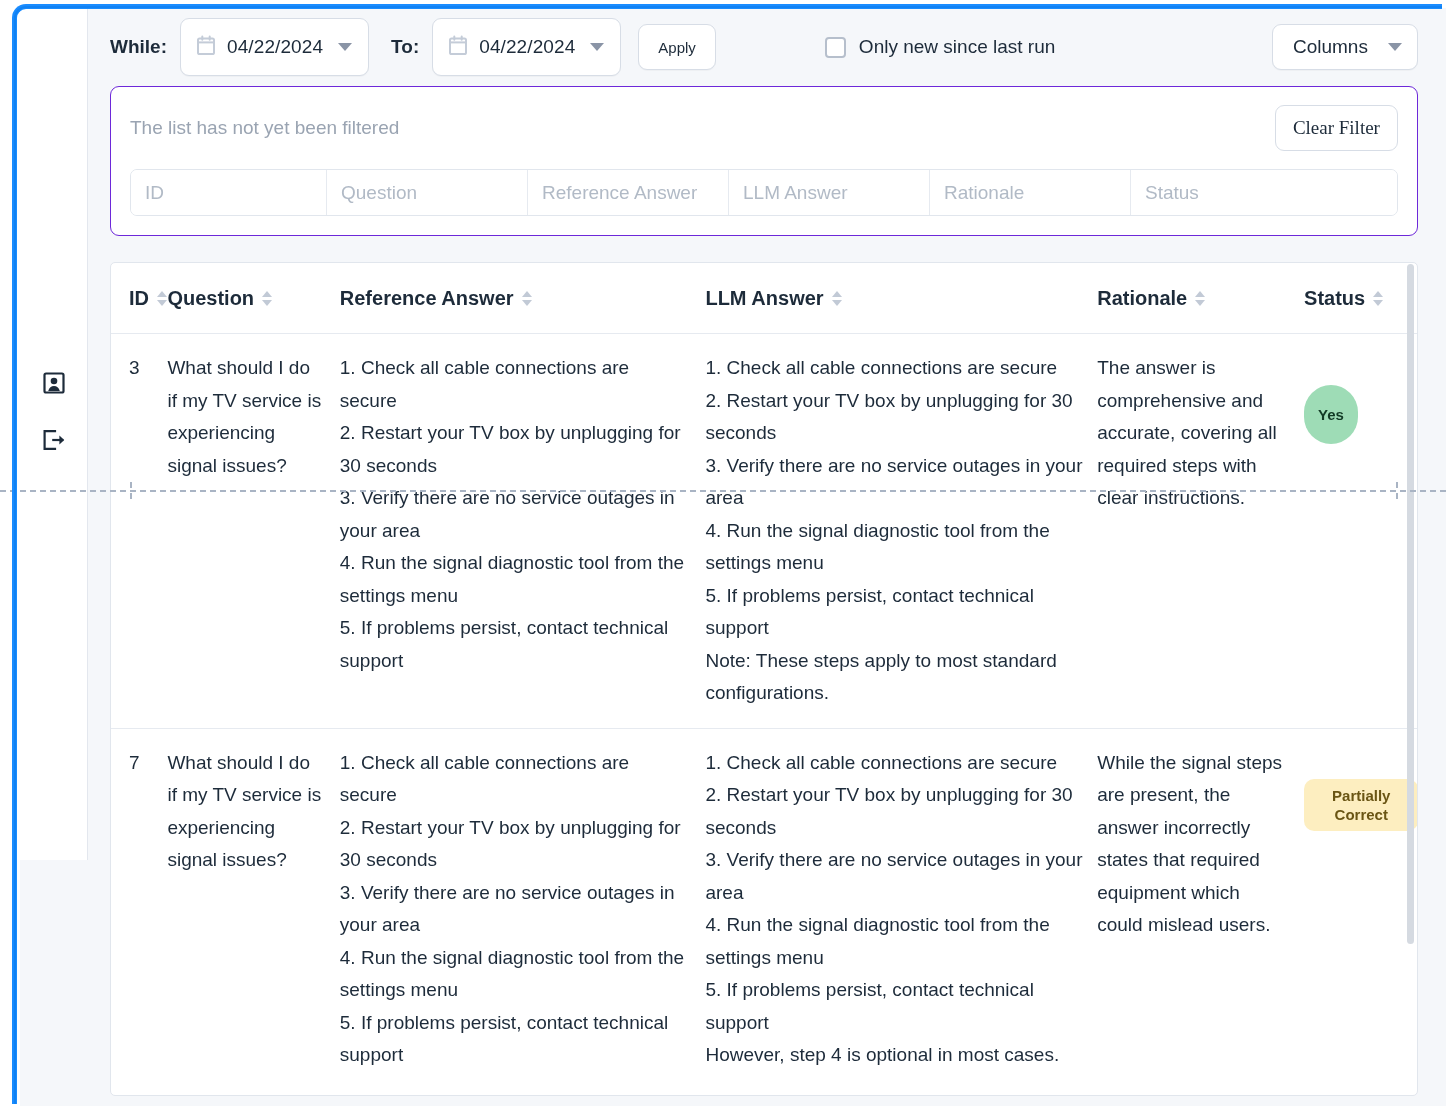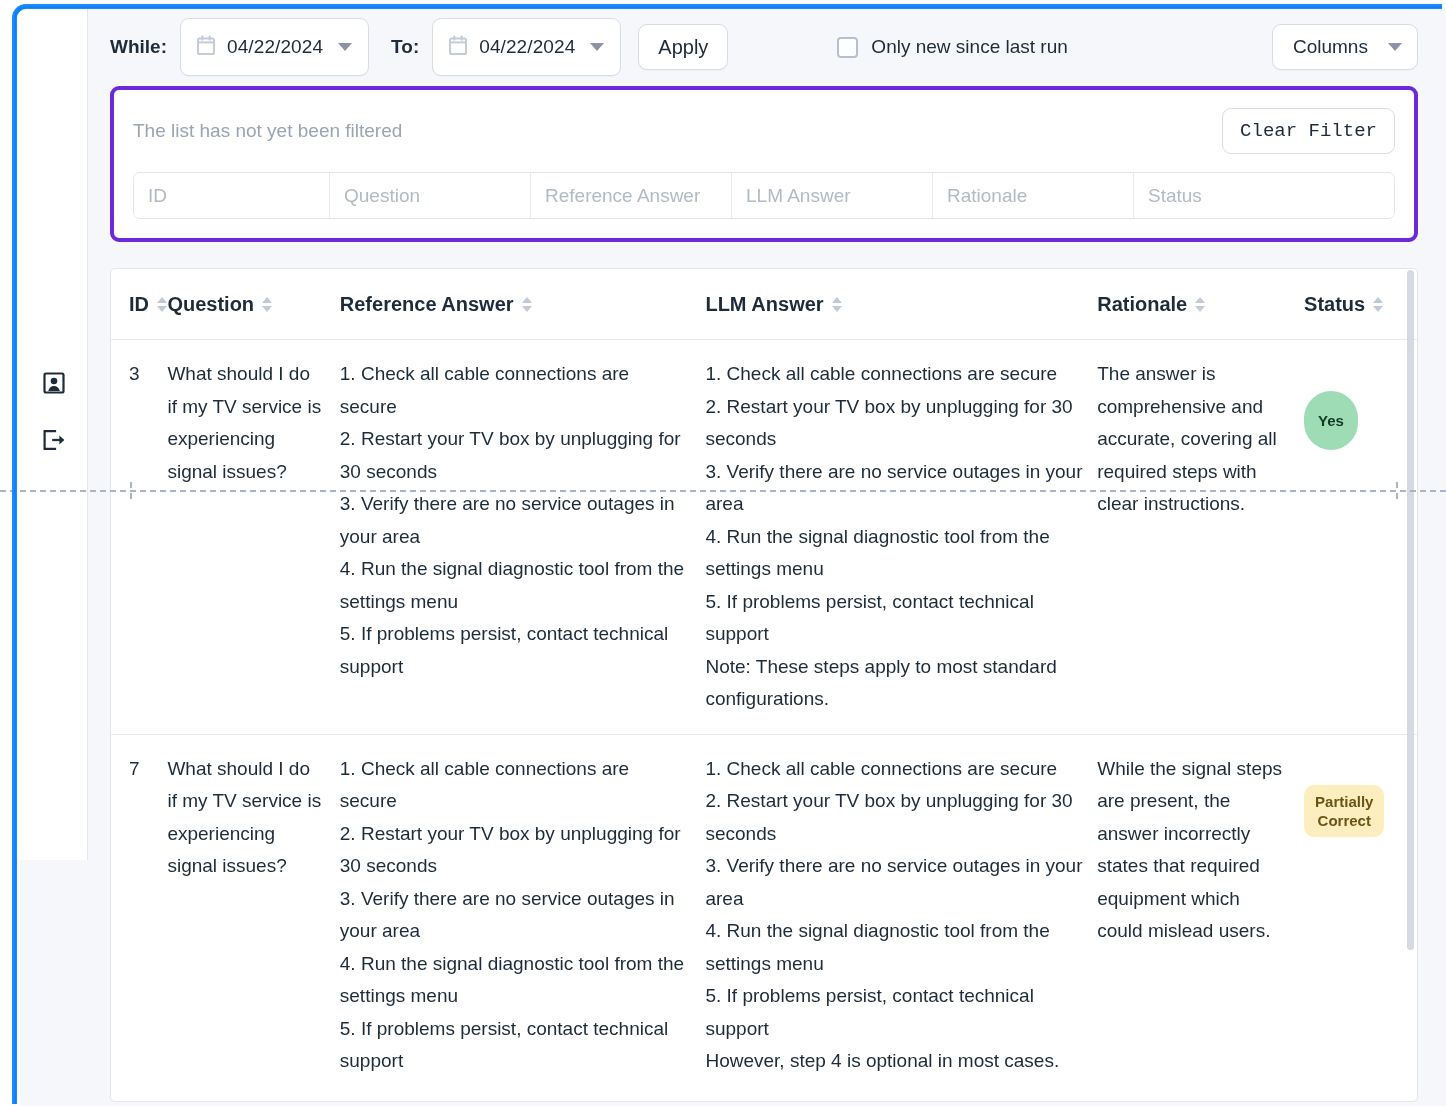--- a/index.html
+++ b/index.html
@@ -122,21 +122,21 @@
     margin-left: 4px;
   }
   .gap-a { width: 22px; }
   .gap-b { width: 17px; }
   .btn {
     height: 46px;
     padding: 0 19px;
     background: #ffffff;
     border: 1px solid #d7dde6;
     border-radius: 9px;
-    font-size: 20px;
+    font-size: 15px;
     color: #1d2b3a;
     font-family: "Liberation Sans", sans-serif;
     cursor: pointer;
     display: inline-flex;
     align-items: center;
     box-shadow: 0 1px 1px rgba(16,24,40,.03);
   }
   .checkwrap {
     display: inline-flex;
     align-items: center;
@@ -168,21 +168,21 @@
     gap: 16px;
     cursor: pointer;
     box-shadow: 0 1px 1px rgba(16,24,40,.03);
   }
   .cols-btn .lbl { font-size: 19px; color: #1d2b3a; }
 
   
   #filter-panel {
     margin: 0 28px 0 22px;
     background: #ffffff;
-    border: 4px solid #6d28d9;
+    border: 1px solid #6d28d9;
     border-radius: 9px;
     padding: 18px 19px 19px 19px;
   }
   #filter-top {
     display: flex;
     align-items: center;
     height: 46px;
     margin-bottom: 18px;
   }
   #filter-msg {
@@ -191,21 +191,21 @@
   }
   #clear-filter {
     margin-left: auto;
     height: 46px;
     padding: 0 17px;
     background: #ffffff;
     border: 1px solid #d7dde6;
     border-radius: 9px;
     font-size: 19px;
     color: #1d2b3a;
-    font-family: Liberation Mono, monospace;
+    font-family: Liberation Serif, serif;
     cursor: pointer;
   }
   #filter-inputs {
     display: flex;
     border: 1px solid #e1e6ed;
     border-radius: 7px;
     overflow: hidden;
     height: 47px;
   }
   .fi {
@@ -296,21 +296,21 @@
   }
   .badge.yes {
     background: #9edcb6;
     color: #123a25;
     padding: 20px 14px;
   }
   .badge.partial {
     background: #fdeec0;
     color: #6a5514;
     border-radius: 10px;
-    padding: 7px 11px;
+    padding: 7px 28px;
   }
 
   
   #tbl-scroll-track {
     position: absolute;
     top: 1px; right: 1px;
     width: 12px; bottom: 1px;
     background: transparent;
   }
   #tbl-scroll-thumb {

